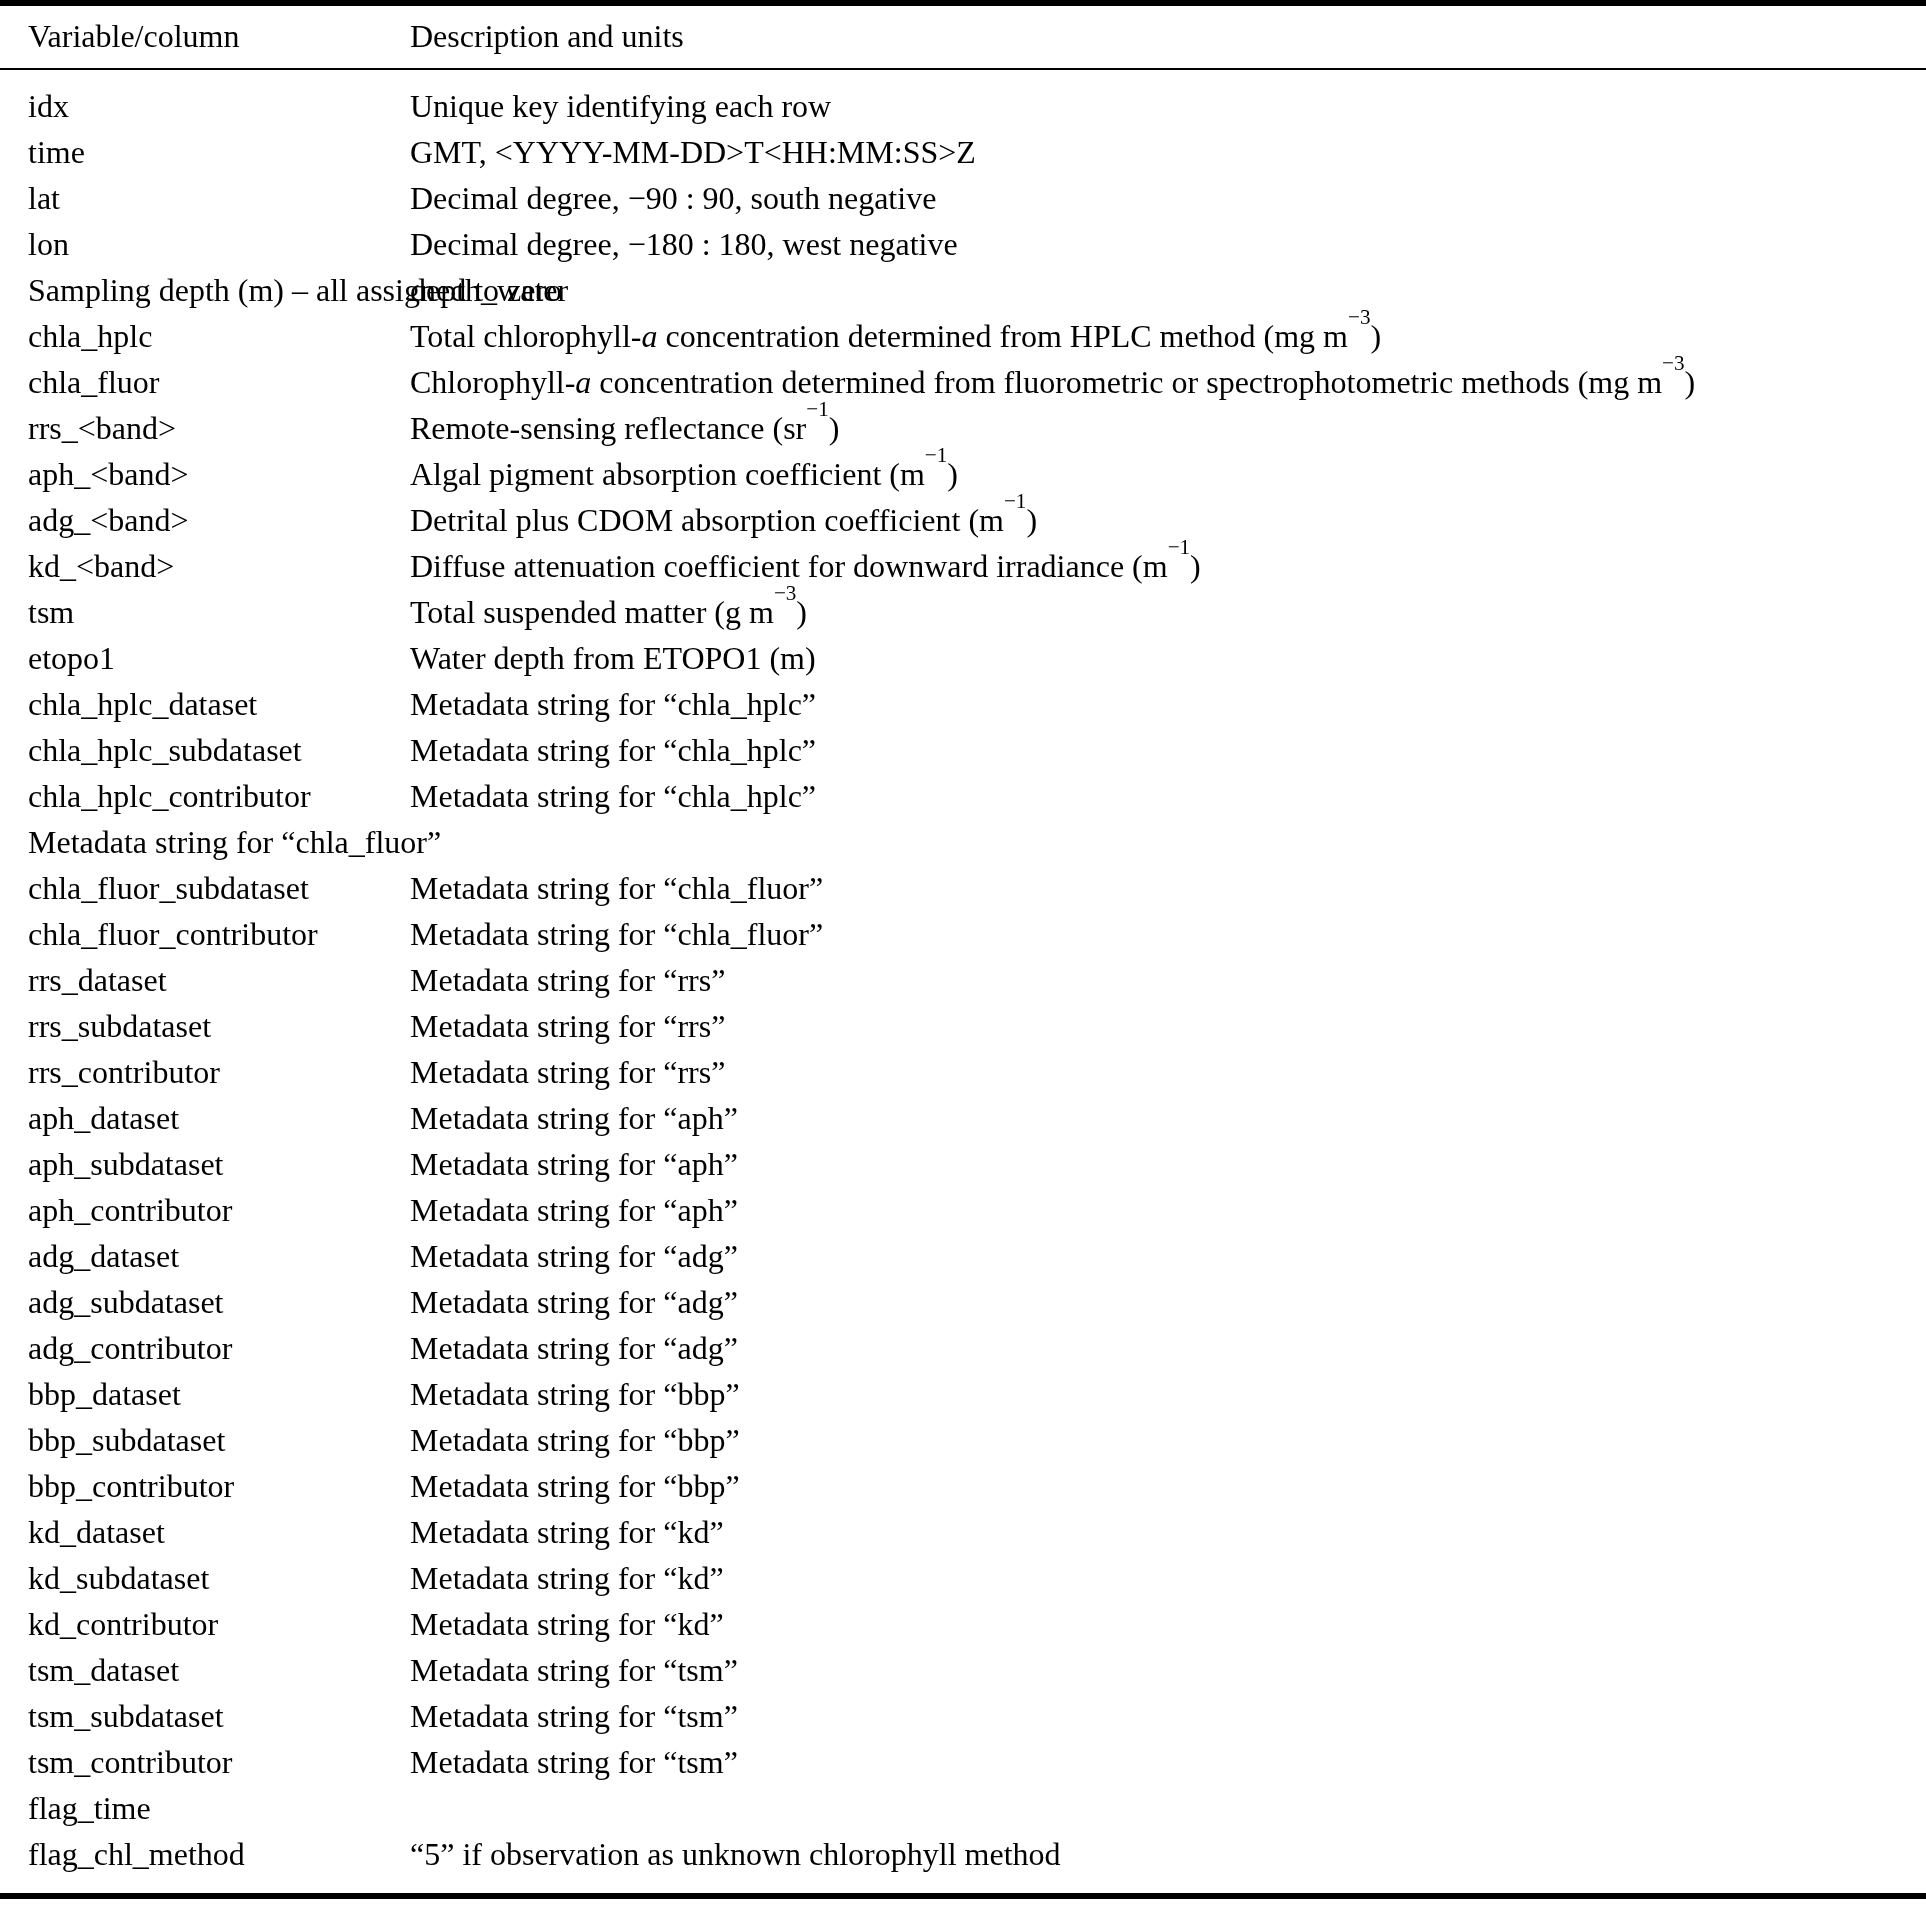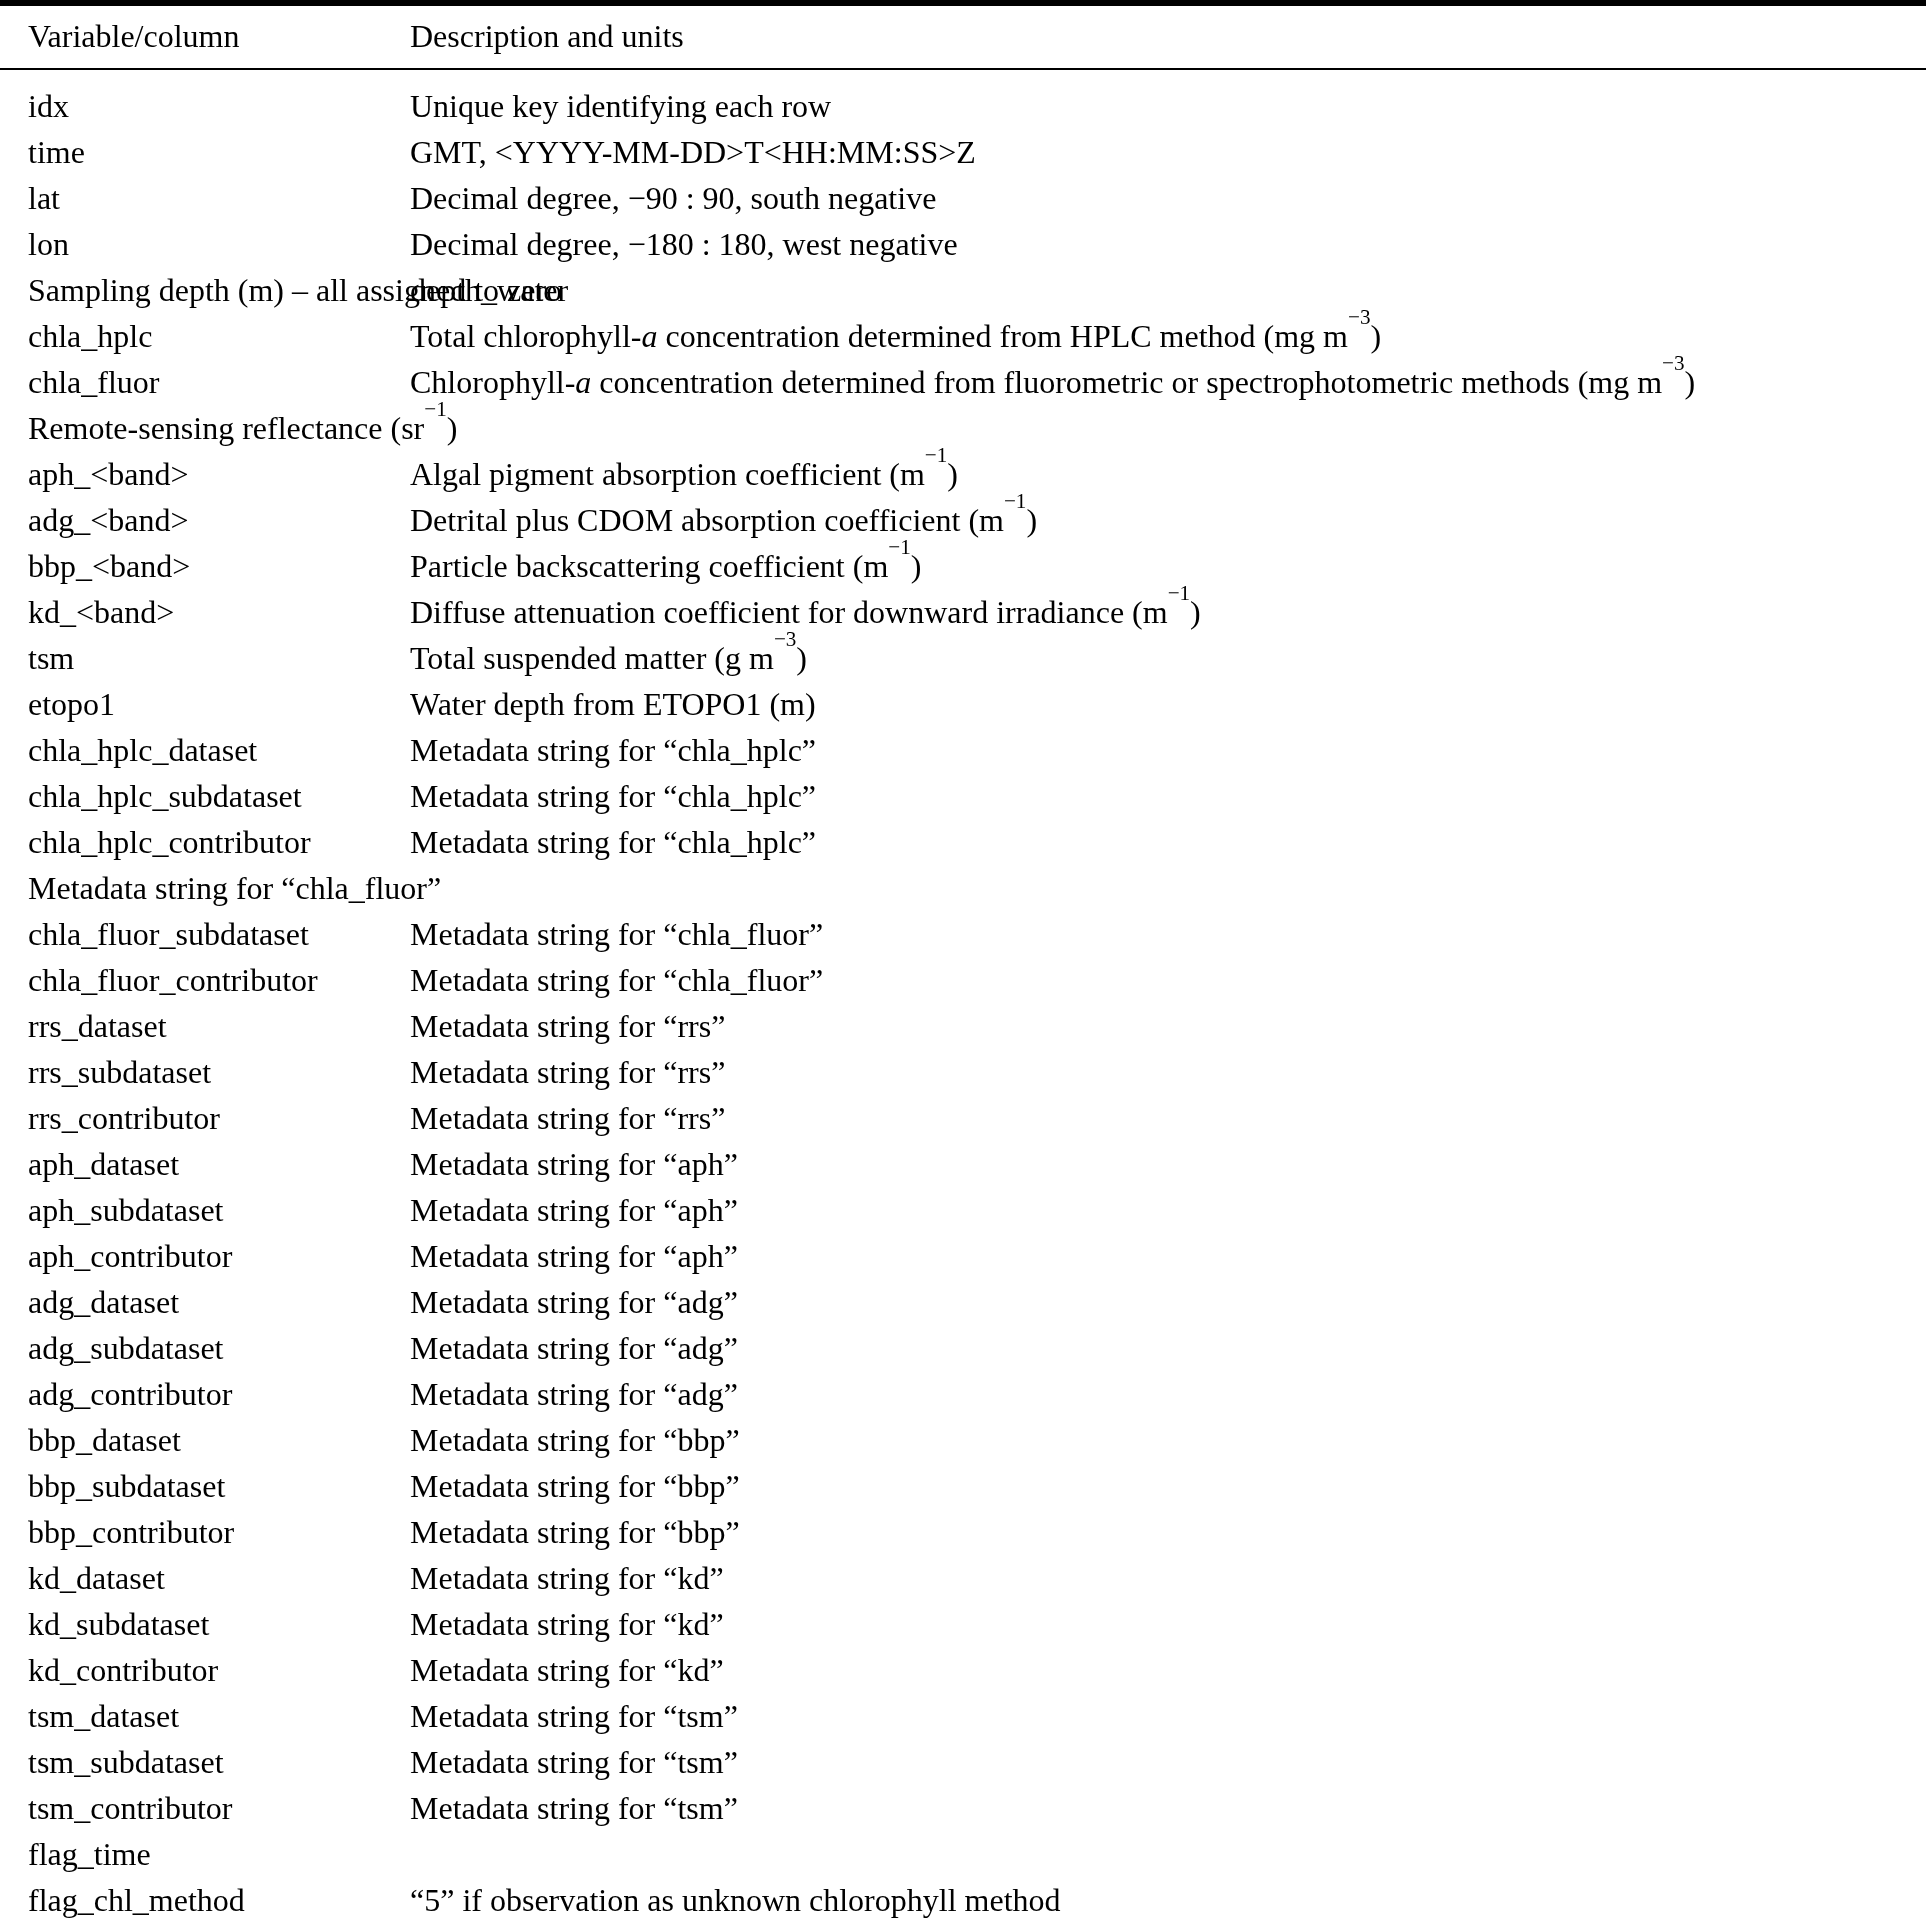--- a/index.html
+++ b/index.html
@@ -98,37 +98,34 @@
     <div class="td var">chla_hplc</div>
     <div class="td desc">Total chlorophyll-<i>a</i> concentration determined from HPLC method (mg m<sup>−3</sup>)</div>
   </div>
 
   <div class="tr">
     <div class="td var">chla_fluor</div>
     <div class="td desc">Chlorophyll-<i>a</i> concentration determined from fluorometric or spectrophotometric methods (mg m<sup>−3</sup>)</div>
   </div>
 
   <div class="tr">
+    <div class="td var">rrs_&lt;band&gt;</div>
     <div class="td desc">Remote-sensing reflectance (sr<sup>−1</sup>)</div>
   </div>
 
   <div class="tr">
     <div class="td var">aph_&lt;band&gt;</div>
     <div class="td desc">Algal pigment absorption coefficient (m<sup>−1</sup>)</div>
   </div>
 
   <div class="tr">
     <div class="td var">adg_&lt;band&gt;</div>
     <div class="td desc">Detrital plus CDOM absorption coefficient (m<sup>−1</sup>)</div>
   </div>
 
-  <div class="tr">
-    <div class="td var">bbp_&lt;band&gt;</div>
-    <div class="td desc">Particle backscattering coefficient (m<sup>−1</sup>)</div>
-  </div>
 
   <div class="tr">
     <div class="td var">kd_&lt;band&gt;</div>
     <div class="td desc">Diffuse attenuation coefficient for downward irradiance (m<sup>−1</sup>)</div>
   </div>
 
   <div class="tr">
     <div class="td var">tsm</div>
     <div class="td desc">Total suspended matter (g m<sup>−3</sup>)</div>
   </div>

